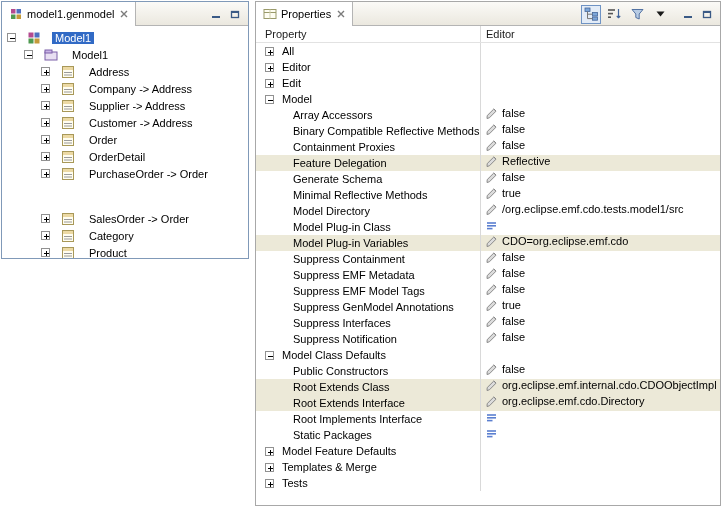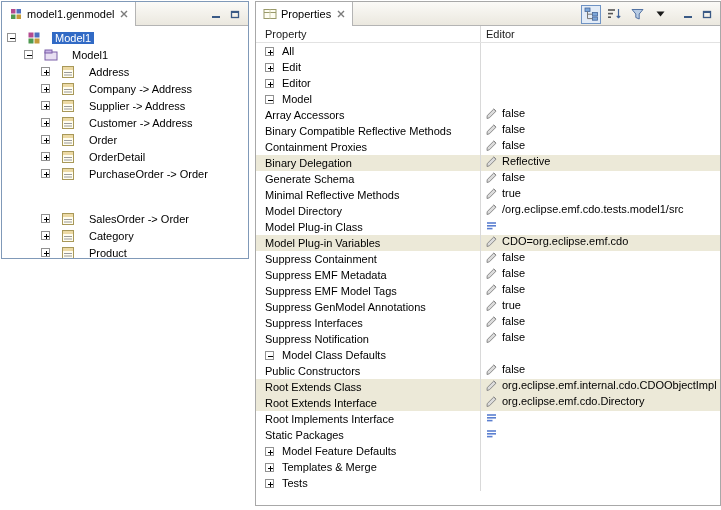--- a/index.html
+++ b/index.html
@@ -59,21 +59,21 @@
   .prow.hl { background:var(--hl,#ece9d8); }
   .pcell-left {
     width:224px; display:flex; align-items:center;
     padding-left:9px; overflow:hidden; white-space:nowrap; flex:none;
   }
   .pcell-right {
     flex:1; border-left:1px solid #d9d9d9; display:flex; 
     padding-left:4px; gap:4px; overflow:hidden; white-space:nowrap;
   }
   .cat-label { margin-left:4px; }
-  .prop-label { }
+  .prop-label { margin-left:28px; }
   .val-icon { width:13px; height:13px; flex:none; display:inline-flex; }
   svg { display:block; }
 </style>
 </head>
 <body>
 
 <div id="workbench">
 
   <section id="editor-pane" class="pane">
     <div class="tab-bar">
@@ -320,28 +320,28 @@
         <div class="prow">
           <div class="pcell-left">
             <span class="expander plus"></span>
             <span class="cat-label">All</span>
           </div>
           <div class="pcell-right"></div>
         </div>
         <div class="prow">
           <div class="pcell-left">
             <span class="expander plus"></span>
+            <span class="cat-label">Editor</span>
+          </div>
+          <div class="pcell-right"></div>
+        </div>
+        <div class="prow">
+          <div class="pcell-left">
+            <span class="expander plus"></span>
             <span class="cat-label">Edit</span>
-          </div>
-          <div class="pcell-right"></div>
-        </div>
-        <div class="prow">
-          <div class="pcell-left">
-            <span class="expander plus"></span>
-            <span class="cat-label">Editor</span>
           </div>
           <div class="pcell-right"></div>
         </div>
         <div class="prow">
           <div class="pcell-left">
             <span class="expander minus"></span>
             <span class="cat-label">Model</span>
           </div>
           <div class="pcell-right"></div>
         </div>
@@ -382,21 +382,21 @@
               <svg width="13" height="13" viewBox="0 0 13 13">
                 <path d="M2 11.5 L4.4 10.8 L11 4.2 L8.8 2 L2.2 8.6 Z" fill="#dcdcdc" stroke="#808080" stroke-width="0.9"></path>
                 <path d="M8.8 2 L11 4.2" stroke="#808080" stroke-width="0.9"></path>
               </svg>
             </span>
             <span class="val-text">false</span>
           </div>
         </div>
         <div class="prow hl">
           <div class="pcell-left">
-            <span class="prop-label">Binary Delegation</span>
+            <span class="prop-label">Feature Delegation</span>
           </div>
           <div class="pcell-right">
             <span class="val-icon">
               <svg width="13" height="13" viewBox="0 0 13 13">
                 <path d="M2 11.5 L4.4 10.8 L11 4.2 L8.8 2 L2.2 8.6 Z" fill="#dcdcdc" stroke="#808080" stroke-width="0.9"></path>
                 <path d="M8.8 2 L11 4.2" stroke="#808080" stroke-width="0.9"></path>
               </svg>
             </span>
             <span class="val-text">Reflective</span>
           </div>

